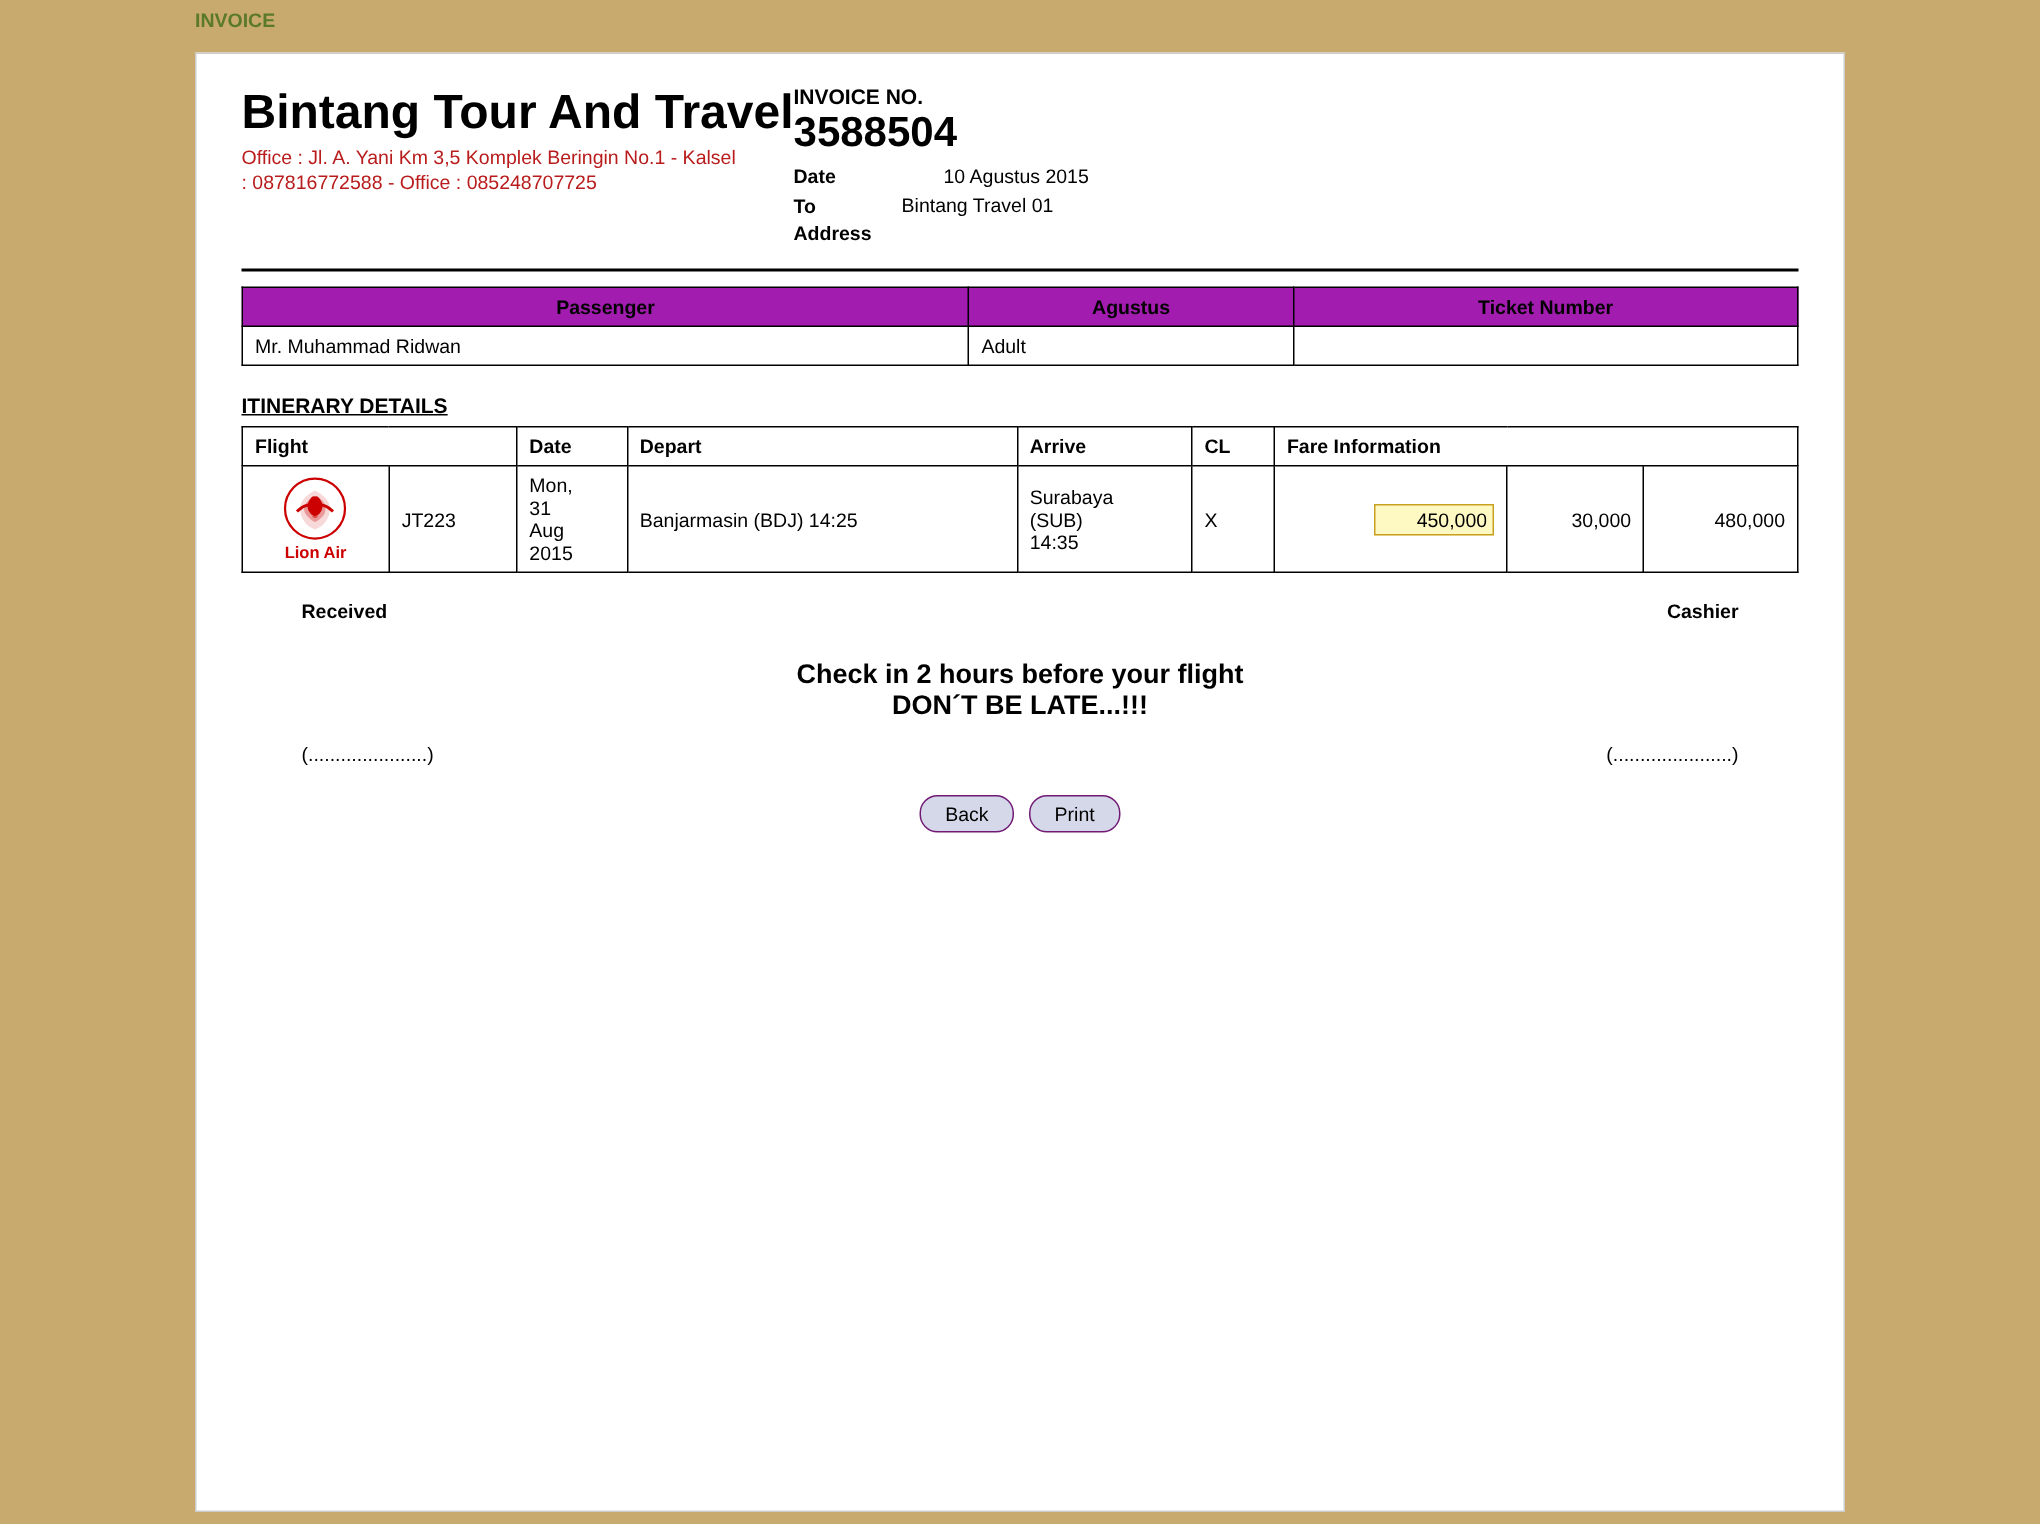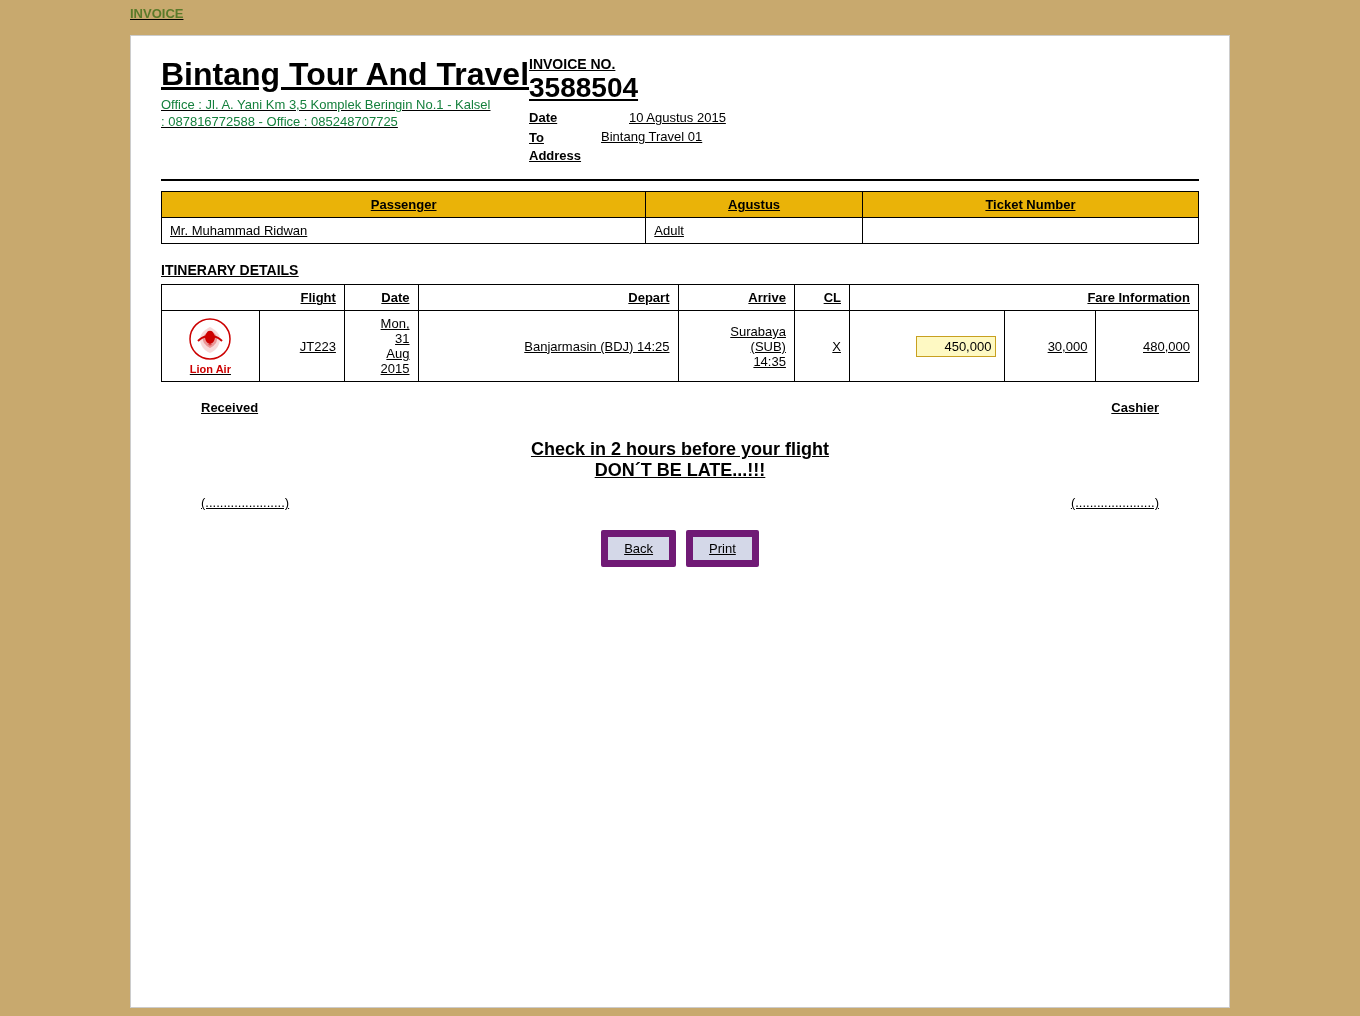--- a/index.html
+++ b/index.html
@@ -12,21 +12,20 @@
       align-items: flex-start;
       min-height: 100vh;
       padding: 0;
     }
     .outer-wrapper {
       width: 1124px;
       min-height: 1016px;
       background: #c8a96e;
       display: flex;
       flex-direction: column;
-      text-decoration: underline;
     }
     .top-bar {
       background: #c8a96e;
       padding: 6px 12px;
       font-size: 13px;
       font-weight: bold;
       color: #5a7a2a;
     }
     .invoice-container {
       background: #fff;
@@ -44,21 +43,21 @@
       margin-bottom: 10px;
     }
     .company-info h1 {
       font-size: 32px;
       font-weight: bold;
       color: #000;
       margin-bottom: 4px;
     }
     .company-info p {
       font-size: 13px;
-      color: #15803d;
+      color: #b91c1c;
       margin-bottom: 2px;
     }
     .invoice-meta {
       min-width: 300px;
       text-align: left;
     }
     .invoice-no-label {
       font-weight: bold;
       font-size: 14px;
     }
@@ -113,38 +112,38 @@
     }
     .passenger-table th, .passenger-table td {
       border: 1px solid #000;
       padding: 5px 8px;
       text-align: left;
       font-size: 13px;
     }
     .passenger-table th {
       text-align: center;
       font-weight: bold;
-      background: #eab308;
+      background: #a21caf;
     }
     
     .itinerary-title {
       font-weight: bold;
       font-size: 14px;
       margin-bottom: 6px;
       text-decoration: underline;
     }
     .itinerary-table {
       width: 100%;
       border-collapse: collapse;
       margin-bottom: 18px;
     }
     .itinerary-table th, .itinerary-table td {
       border: 1px solid #000;
       padding: 5px 8px;
-      text-align: right;
+      text-align: left;
       font-size: 13px;
       vertical-align: middle;
     }
     .itinerary-table th {
       font-weight: bold;
       background: #fff;
     }
     .flight-logo {
       display: flex;
       flex-direction: column;
@@ -204,23 +203,23 @@
     .button-section {
       display: flex;
       justify-content: center;
       gap: 10px;
       margin: 10px 0 20px 0;
     }
     .btn {
       padding: 4px 16px;
       font-size: 13px;
       background: #d4d8e8;
-      border: 7px solid #701a75;
+      border: 1px solid #701a75;
       cursor: pointer;
-      border-radius: 2px;
+      border-radius: 12px;
     }
   </style>
 </head>
 <body>
 
 <div class="outer-wrapper">
   <div class="top-bar">
     <span>INVOICE</span>
   </div>
   <div class="invoice-container">

